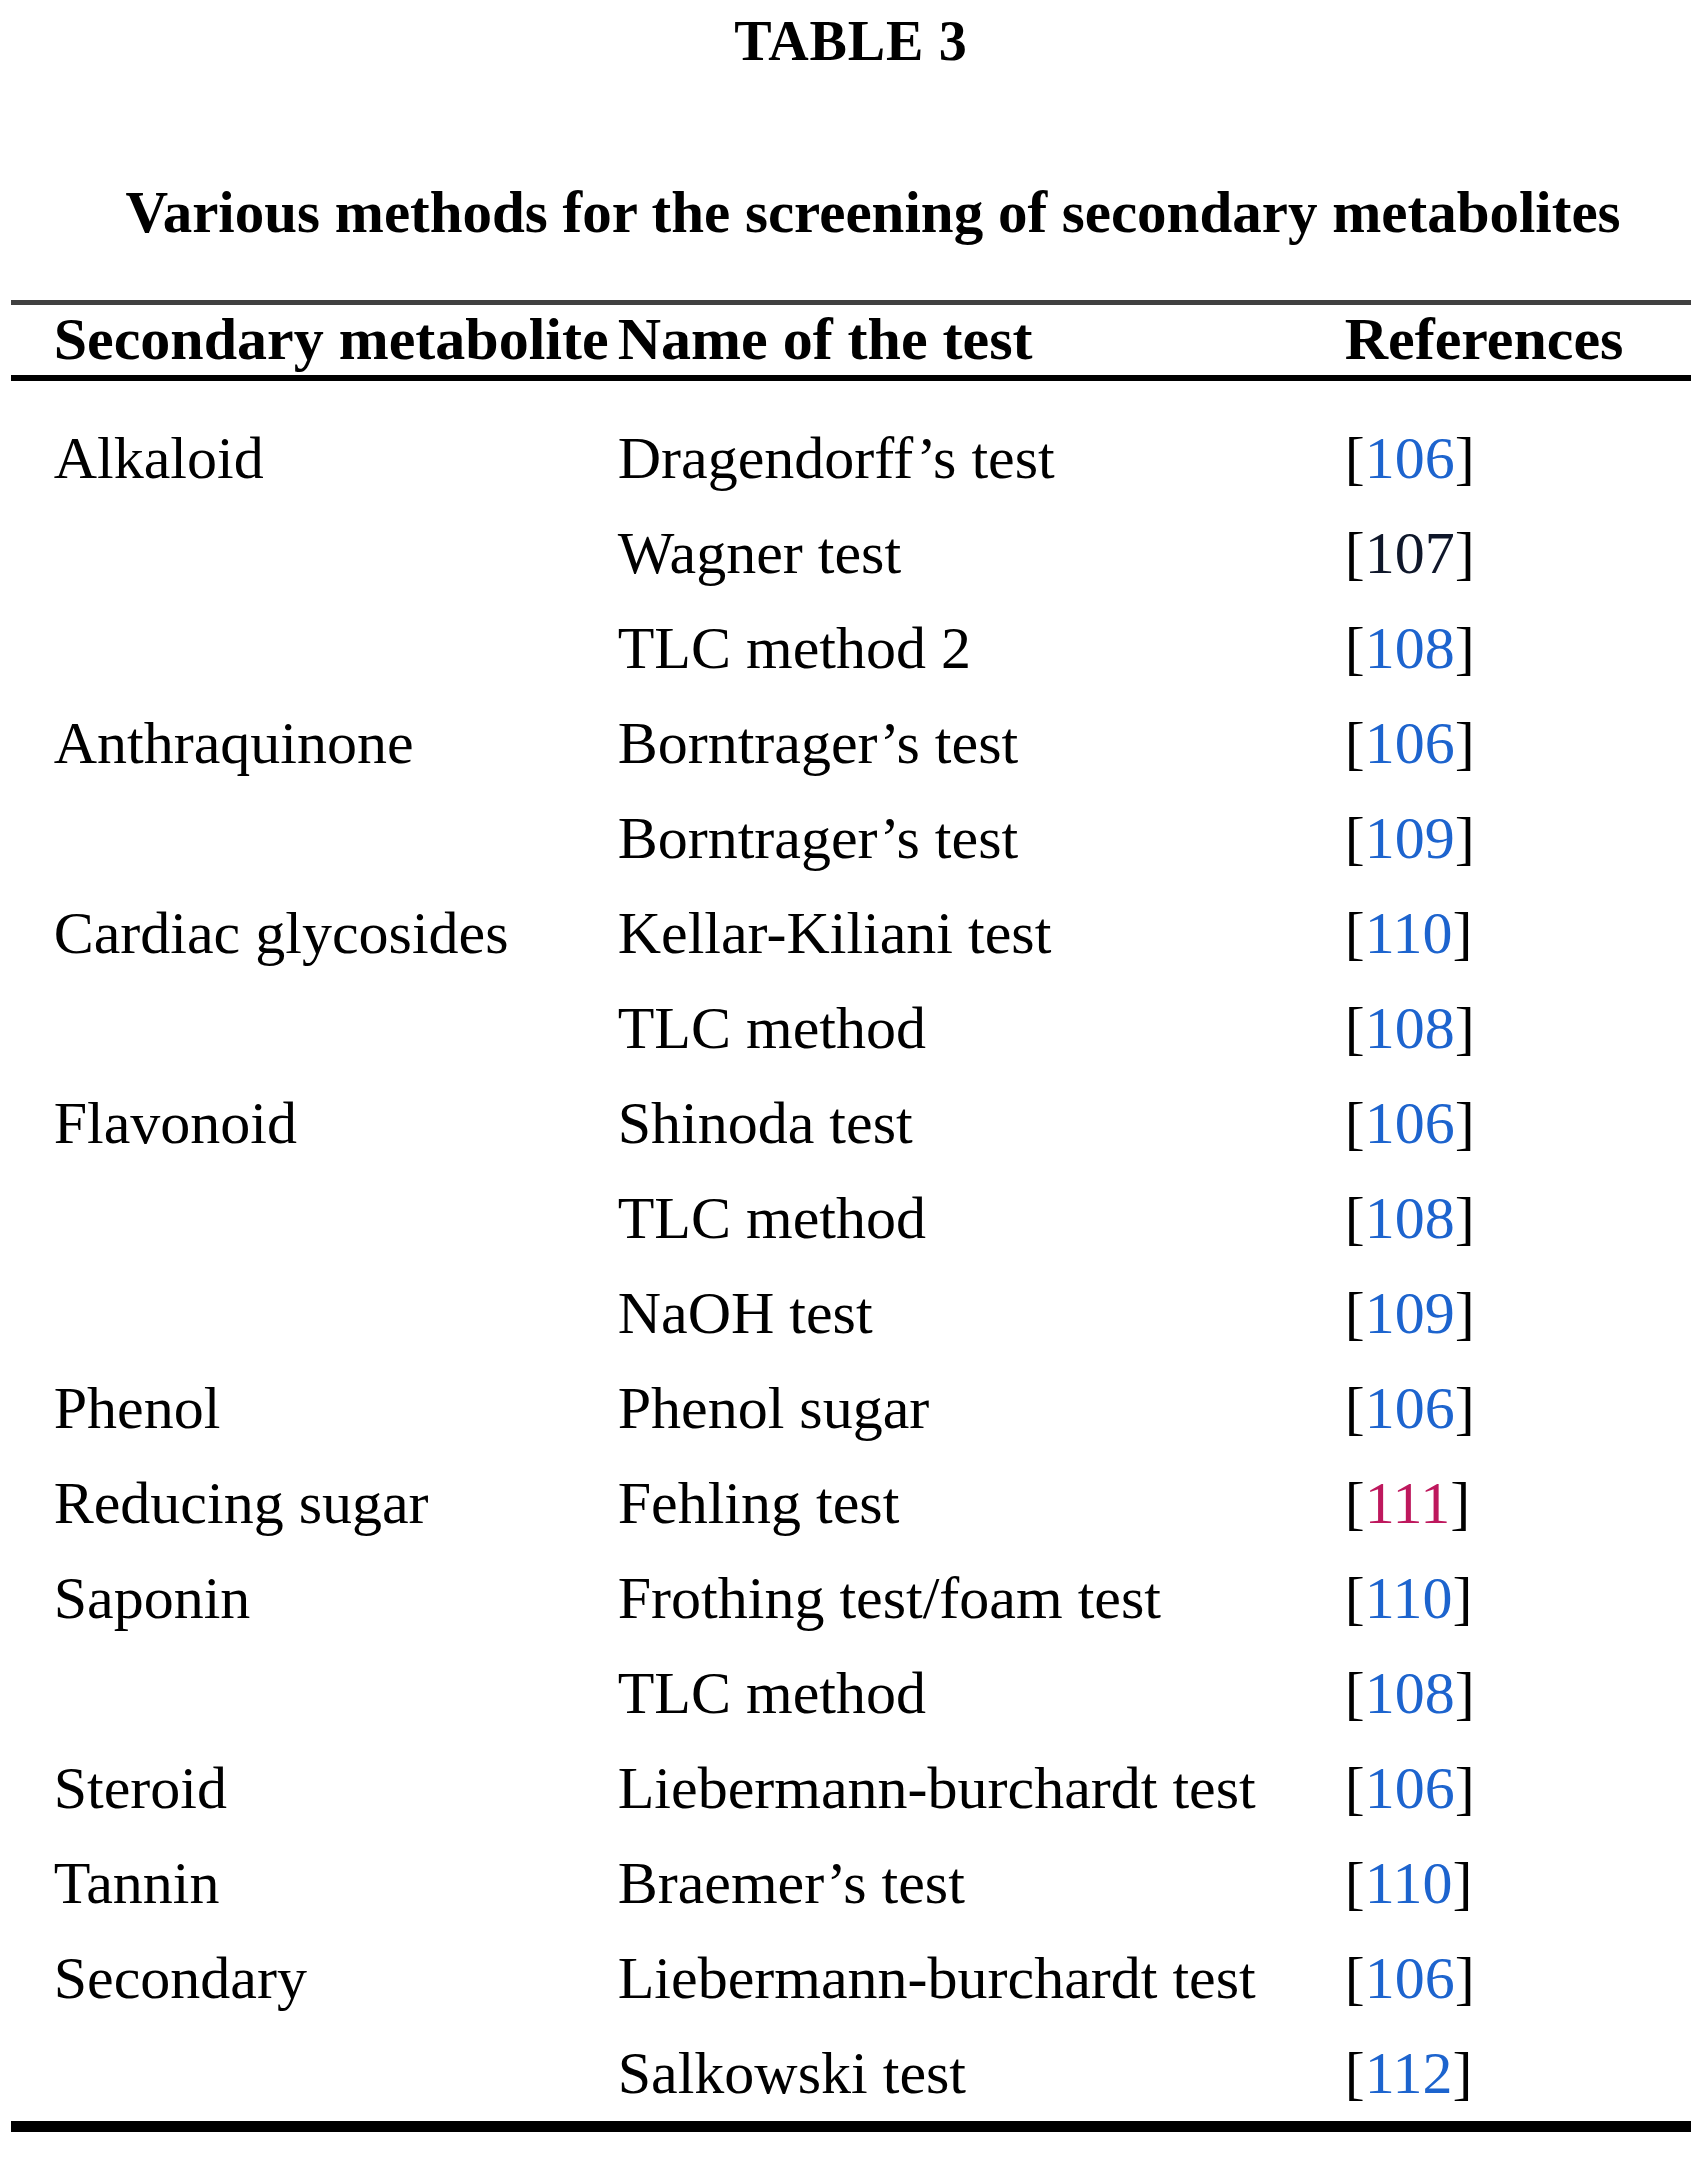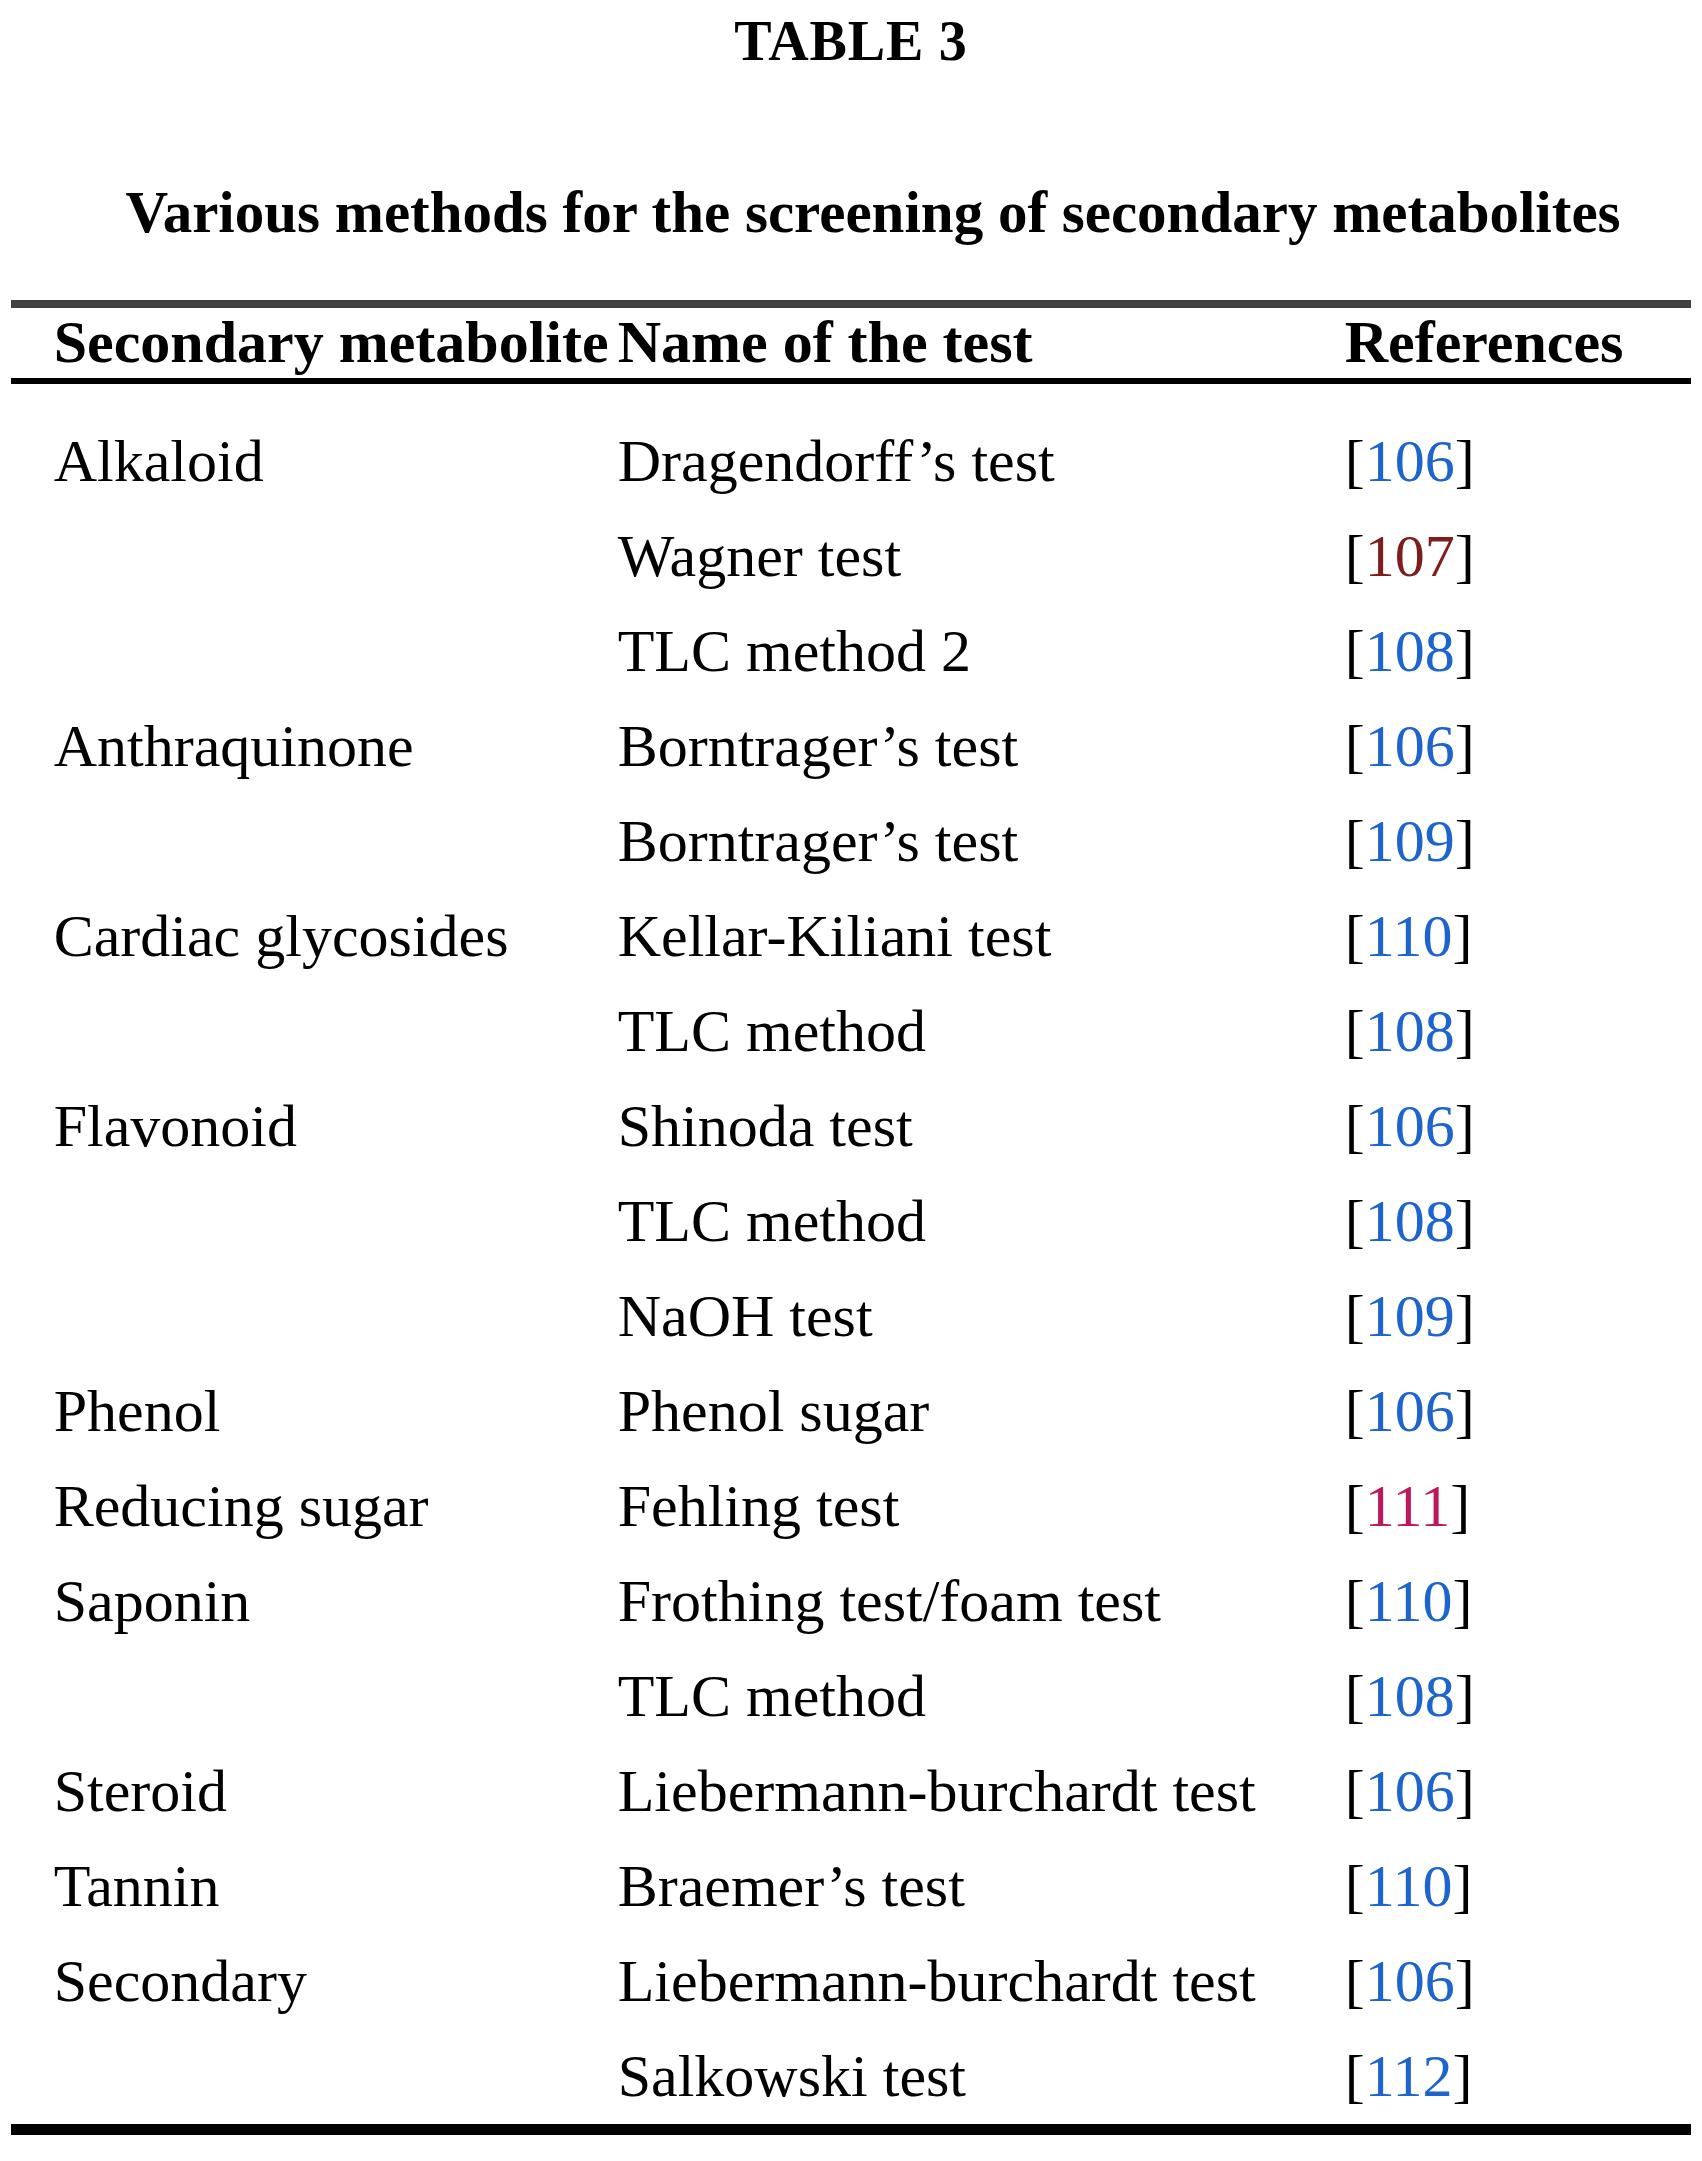--- a/index.html
+++ b/index.html
@@ -27,21 +27,21 @@
   .table-caption {
     margin-top: 102px;
     text-align: center;
     font-weight: bold;
     font-size: 59px;
     line-height: 71px;
     margin-left: 44px;
   }
   .tablewrap {
     margin: 52px 10.7px 0 10.7px;
-    border-top: 8px solid #404040;
+    border-top: 5px solid #404040;
     border-bottom: 11.6px solid #000;
   }
   .header-row {
     display: flex;
     align-items: center;
     height: 76px;
     border-bottom: 6.6px solid #000;
     font-weight: bold;
     font-size: 60px;
   }
@@ -85,21 +85,21 @@
 
       <div class="row">
         <div class="cell c1">Alkaloid</div>
         <div class="cell c2">Dragendorff’s test</div>
         <div class="cell c3"><span class="bracket">[</span><a class="refnum" style="color: rgb(29, 100, 206);">106</a><span class="bracket">]</span></div>
       </div>
 
       <div class="row">
         <div class="cell c1"></div>
         <div class="cell c2">Wagner test</div>
-        <div class="cell c3"><span class="bracket">[</span><a class="refnum" style="color: #7f1d1d;">107</a><span class="bracket">]</span></div>
+        <div class="cell c3"><span class="bracket">[</span><a class="refnum" style="color: #0f172a;">107</a><span class="bracket">]</span></div>
       </div>
 
       <div class="row">
         <div class="cell c1"></div>
         <div class="cell c2">TLC method 2</div>
         <div class="cell c3"><span class="bracket">[</span><a class="refnum" style="color: rgb(29, 100, 206);">108</a><span class="bracket">]</span></div>
       </div>
 
       <div class="row">
         <div class="cell c1">Anthraquinone</div>

